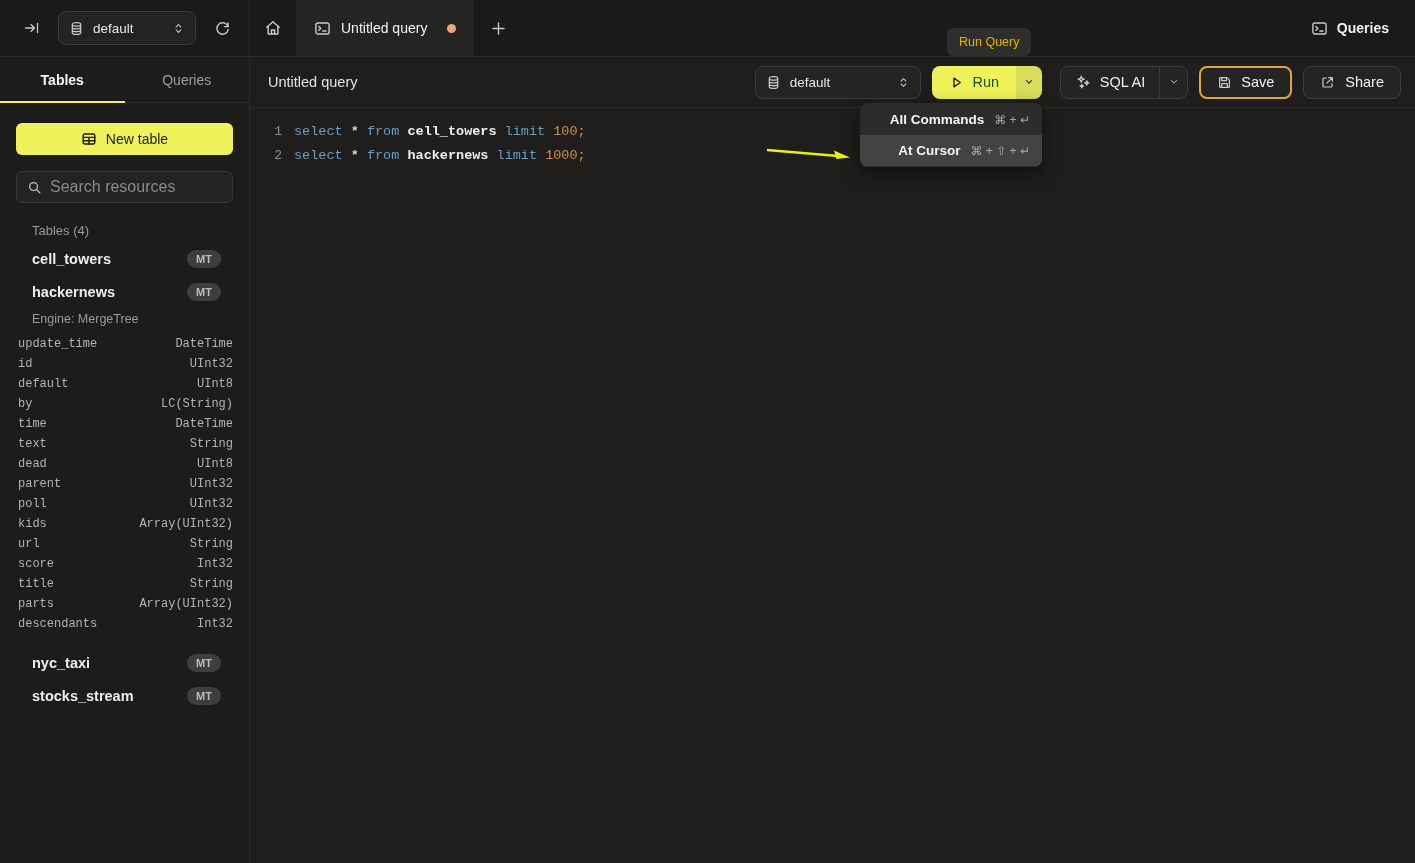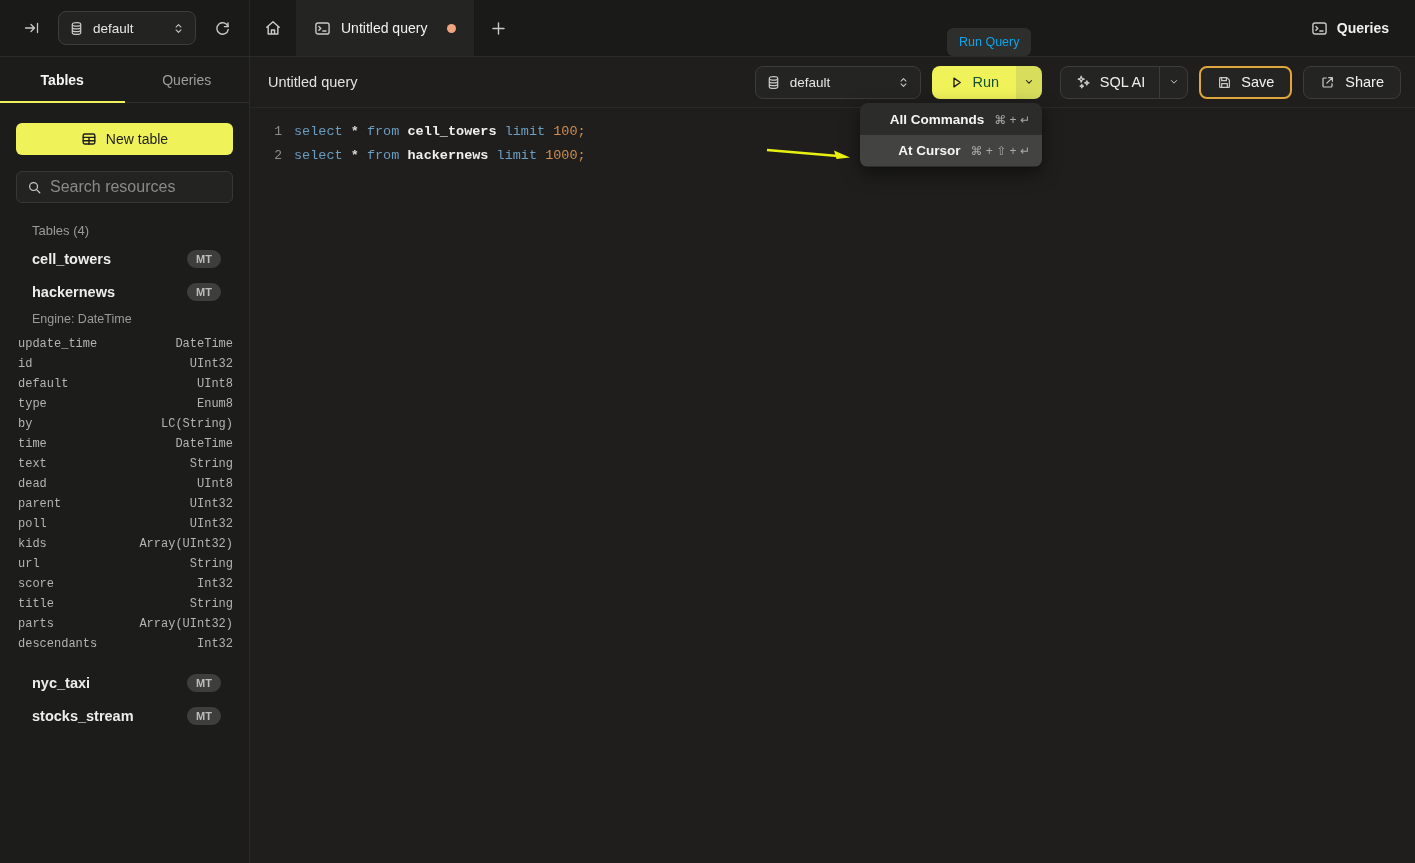--- a/index.html
+++ b/index.html
@@ -82,21 +82,21 @@
   .editor { padding:11px 0 0 18px; font-family:"Liberation Mono", monospace; font-size:13.5px; }
   .code-line { display:flex; height:24px; align-items:center; white-space:pre; }
   .line-no { width:14px; text-align:right; color:#8b8b8b; margin-right:12px; font-size:13px; }
   .tok-kw { color:var(--kw); }
   .tok-star { color:#d8d8d8; font-weight:bold; }
   .tok-tbl { color:#efefef; font-weight:bold; }
   .tok-num { color:var(--num); }
 
   
   .tooltip { position:absolute; left:947px; top:28px; height:28px; padding:0 12px; display:flex; align-items:center;
-    background:#2e2e2d; border-radius:6px; color:#0ea5e9; font-size:12.5px; font-weight:500; z-index:30; }
+    background:#2e2e2d; border-radius:6px; color:#eab308; font-size:12.5px; font-weight:500; z-index:30; }
   .run-menu { position:absolute; left:860px; top:103px; width:182px; background:#2c2c2b; border-radius:8px;
     box-shadow:0 6px 18px rgba(0,0,0,.5); overflow:hidden; z-index:25; padding:1px 0; }
   .menu-item { display:flex; align-items:center; justify-content:flex-end; height:31px; padding:0 12px 0 16px; cursor:pointer; }
   .menu-item.highlighted { background:#434342; }
   .menu-label { font-size:13.5px; font-weight:600; color:#f5f5f5; white-space:nowrap; }
   .menu-shortcut { font-size:12px; color:#a9a9a9; white-space:nowrap; margin-left:10px; }
   .arrow-annot { position:absolute; left:755px; top:136px; z-index:26; pointer-events:none; }
 </style>
 </head>
 <body style="--accent: #f0f25a; --accent-dark: #d9dd5c; --save-border: #dfa63d; --dot: #f0a57e; --arrow: #e9f011; --kw: #6b9dc0; --num: #cf8e4f;">
@@ -199,37 +199,33 @@
   <div class="section-label">Tables (4)</div>
   <div class="tables-list" id="tables-list">
       <div class="table-row">
         <span class="table-name">cell_towers</span>
         <span class="mt-badge">MT</span>
       </div>
       <div class="table-row">
         <span class="table-name">hackernews</span>
         <span class="mt-badge">MT</span>
       </div>
-      <div class="engine-row">Engine: DateTime</div>
+      <div class="engine-row">Engine: MergeTree</div>
       <div class="cols-block">
         <div class="col-row">
           <span class="col-name">update_time</span>
           <span class="col-type">DateTime</span>
         </div>
         <div class="col-row">
           <span class="col-name">id</span>
           <span class="col-type">UInt32</span>
         </div>
         <div class="col-row">
           <span class="col-name">default</span>
           <span class="col-type">UInt8</span>
-        </div>
-        <div class="col-row">
-          <span class="col-name">type</span>
-          <span class="col-type">Enum8</span>
         </div>
         <div class="col-row">
           <span class="col-name">by</span>
           <span class="col-type">LC(String)</span>
         </div>
         <div class="col-row">
           <span class="col-name">time</span>
           <span class="col-type">DateTime</span>
         </div>
         <div class="col-row">

